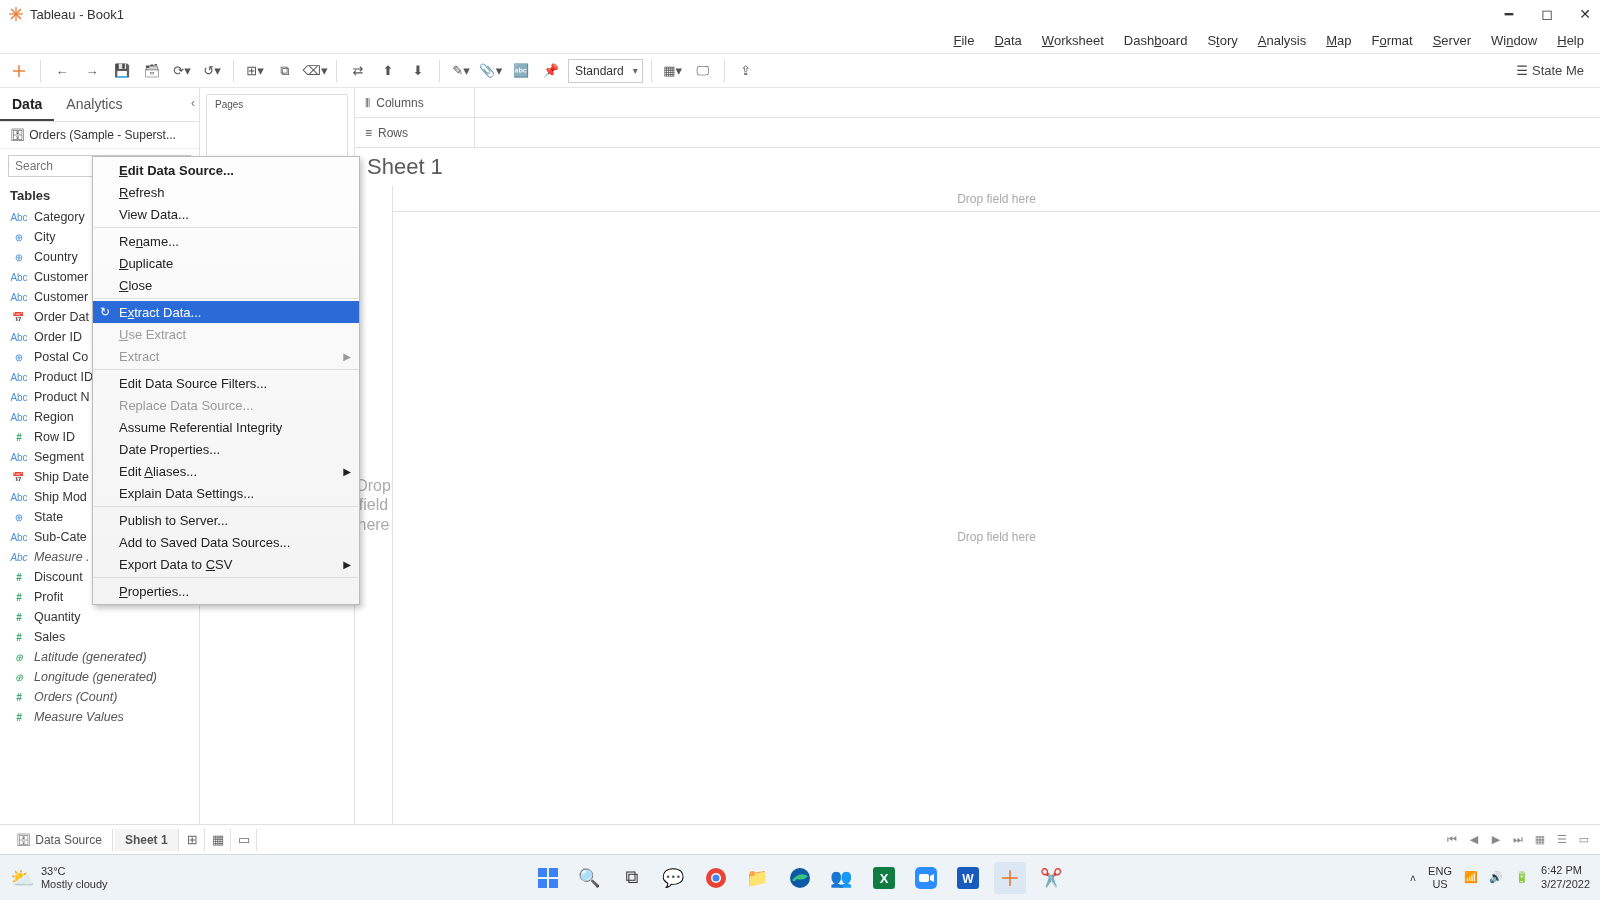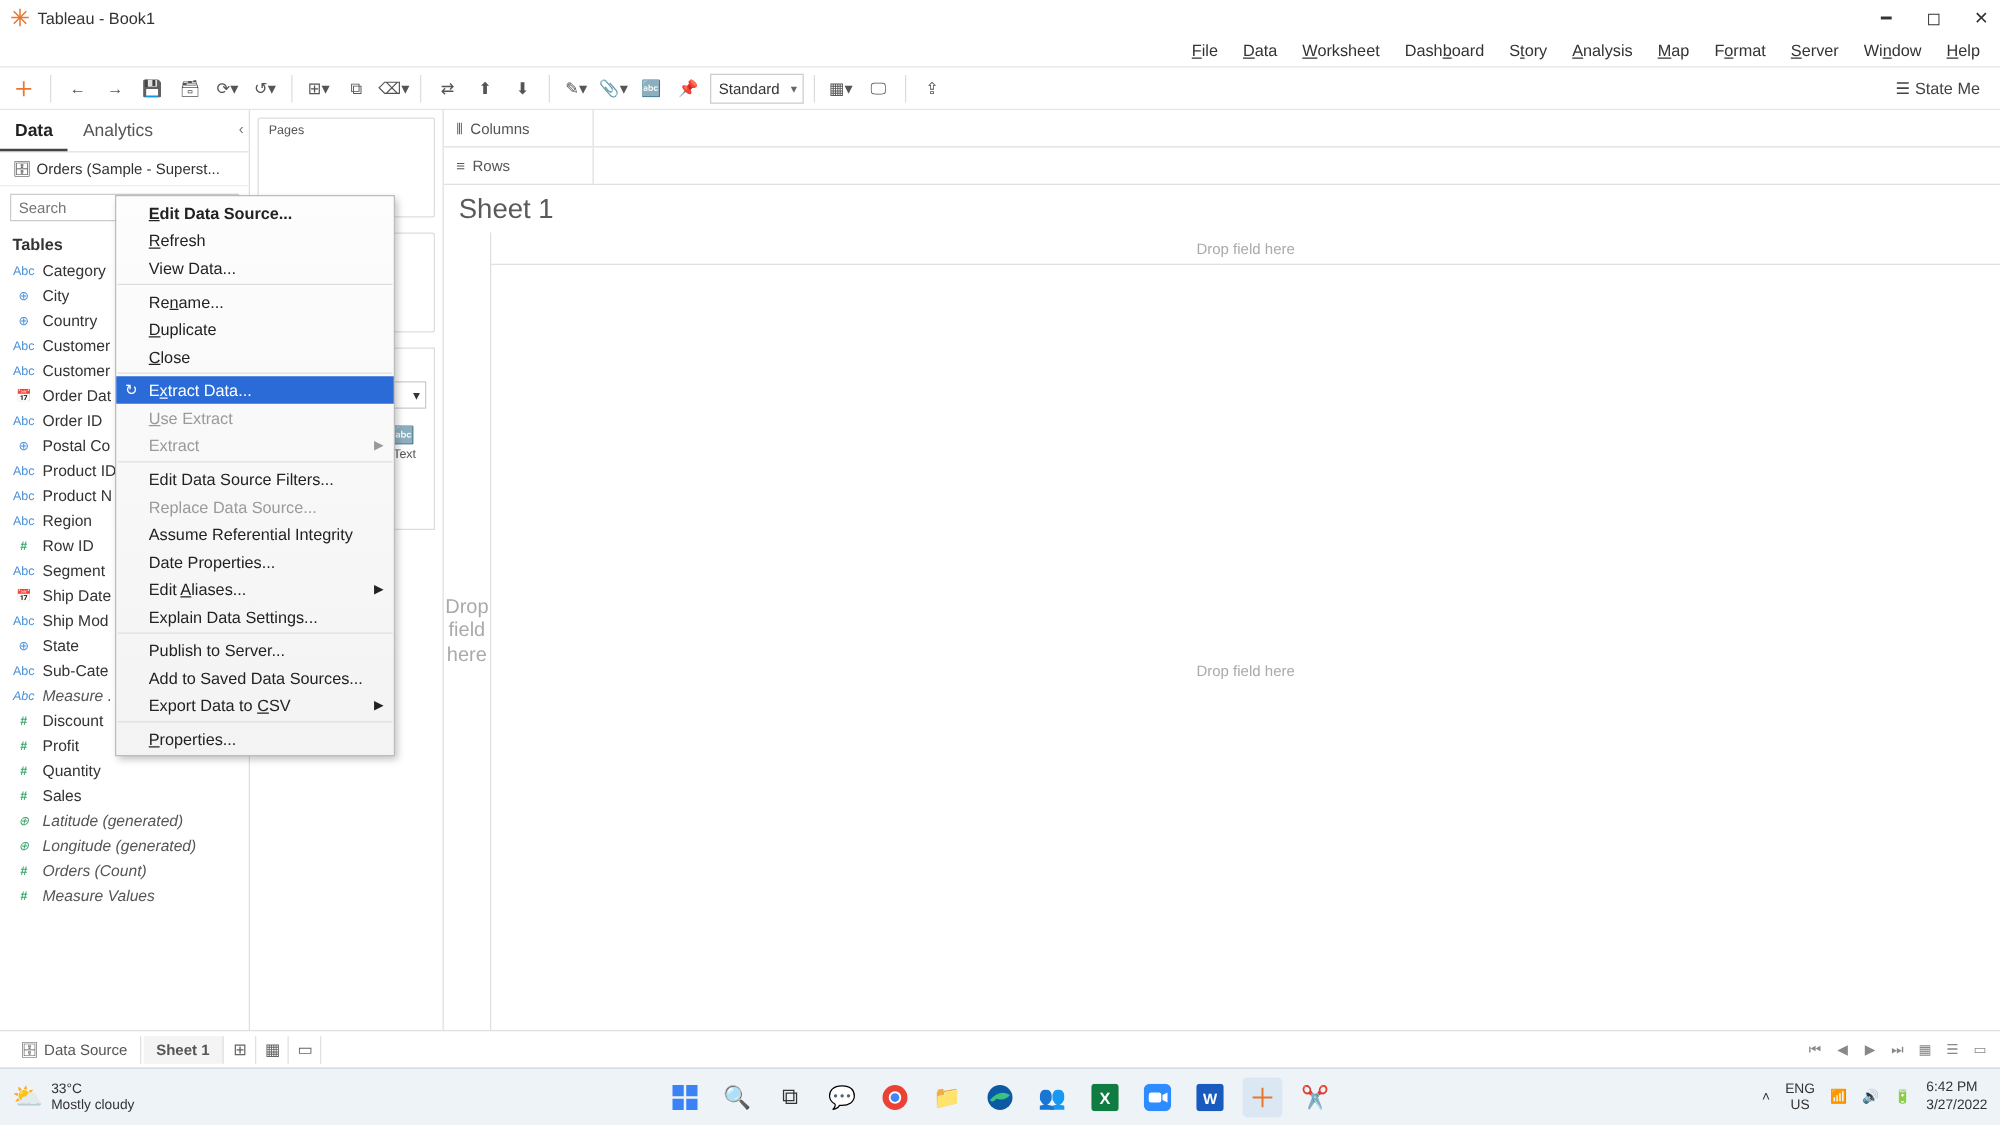--- a/index.html
+++ b/index.html
@@ -78,21 +78,21 @@
 
   
   .sheetbar { height: 30px; display: flex; align-items: center; border-top: 1px solid #e0e0e0; padding: 0 6px; gap: 2px; }
   .sb-tab { padding: 4px 10px; font-size: 12px; color: #555; border-right: 1px solid #e0e0e0; display: flex; align-items: center; gap: 4px; }
   .sb-tab.active { background: #f4f4f4; font-weight: 600; }
   .sb-icon { width: 24px; height: 22px; display: flex; align-items: center; justify-content: center; border-right: 1px solid #e0e0e0; font-size: 13px; color: #666; }
   .sb-spacer { flex: 1; }
   .sb-ctrl { width: 20px; height: 20px; display: flex; align-items: center; justify-content: center; font-size: 11px; color: #888; }
 
   
-  .ctxmenu { position: absolute; left: 92px; top: 156px; width: 224px; background: linear-gradient(#fdfdfd,#f3f3f3); border: 1px solid #bcbcbc; box-shadow: 2px 3px 6px rgba(0,0,0,.25); padding: 2px 0; z-index: 100; }
+  .ctxmenu { position: absolute; left: 92px; top: 156px; width: 268px; background: linear-gradient(#fdfdfd,#f3f3f3); border: 1px solid #bcbcbc; box-shadow: 2px 3px 6px rgba(0,0,0,.25); padding: 2px 0; z-index: 100; }
   .ctxitem { height: 22px; display: flex; align-items: center; padding: 0 12px 0 26px; font-size: 13px; color: #222; position: relative; }
   .ctxitem.bold { font-weight: 600; }
   .ctxitem.disabled { color: #9a9a9a; }
   .ctxitem.hover { background: #2a6bd8; color: #fff; }
   .ctxitem.hover u { color: #fff; }
   .ctxitem .subarrow { position: absolute; right: 8px; font-size: 10px; }
   .ctxitem .ctxicon { position: absolute; left: 4px; width: 16px; text-align:center; font-size:12px; }
   .ctxsep { height: 1px; background: #ddd; margin: 2px 1px; }
   .ctxitem u { text-decoration: underline; }
 

